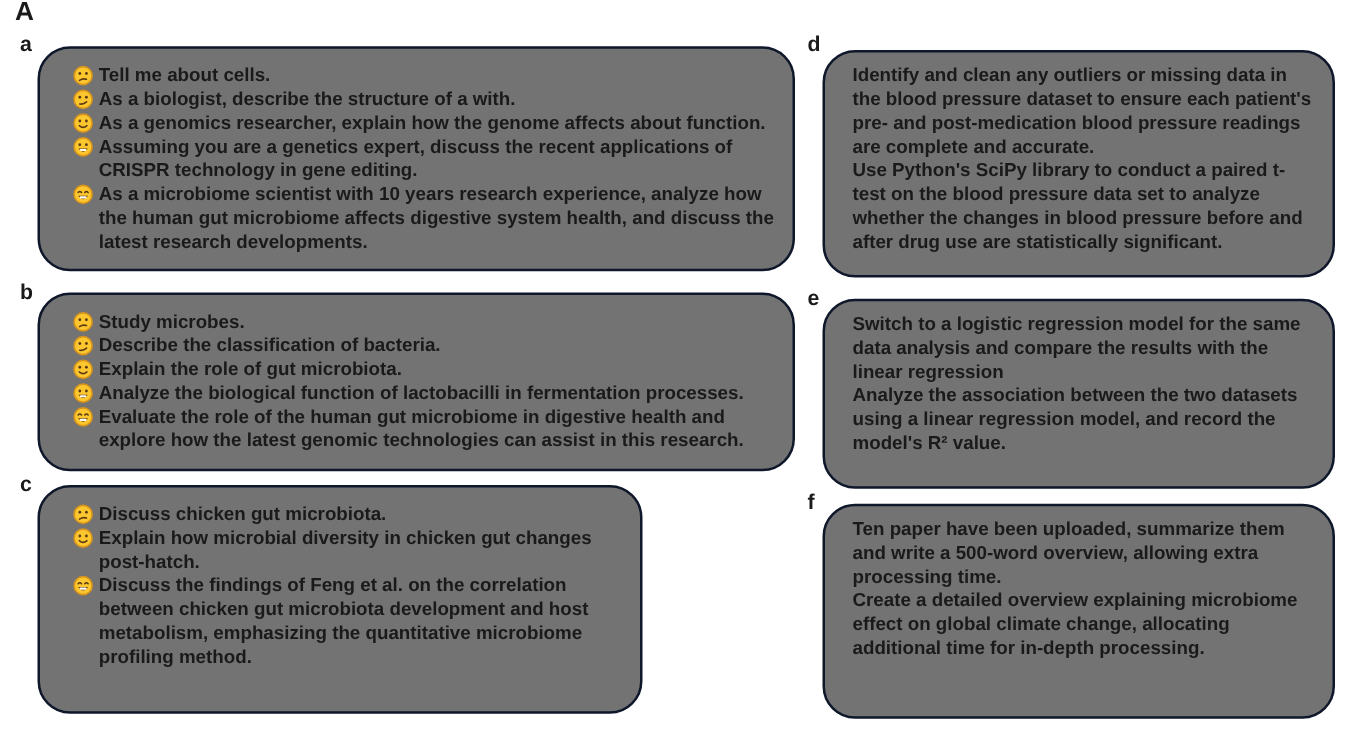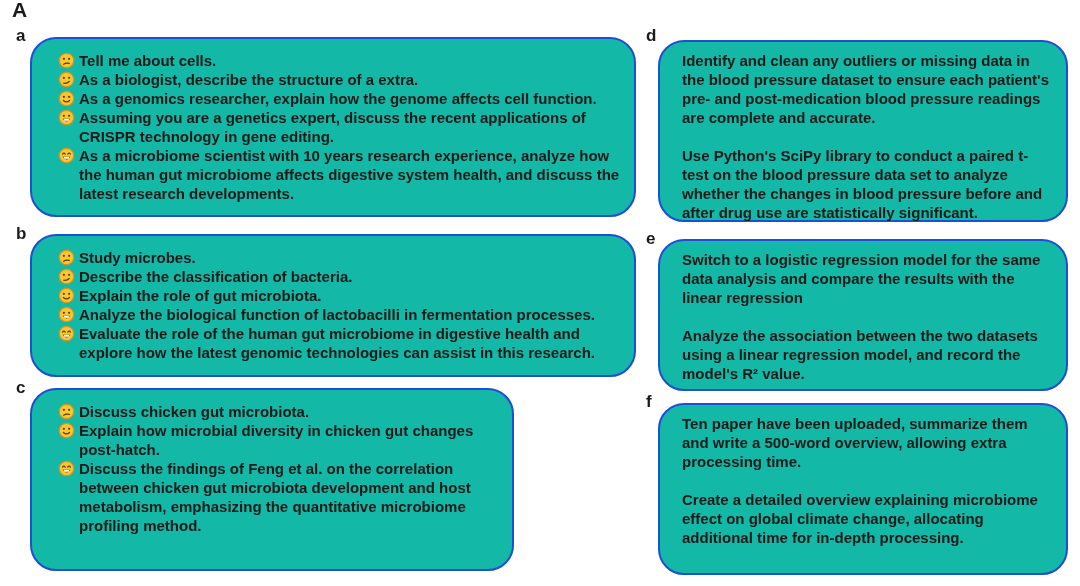--- a/index.html
+++ b/index.html
@@ -20,22 +20,22 @@
     font-size: 21px;
     letter-spacing: 0.5px;
   }
   .panel-label {
     position: absolute;
     font-size: 17px;
   }
   .box {
     position: absolute;
     box-sizing: border-box;
-    background: #14b8a6;
-    border: 2px solid #1d4ed8;
+    background: #737373;
+    border: 2px solid #0f172a;
     border-radius: 26px;
   }
   .items { padding: 12px 10px 0 26px; }
   .item {
     display: flex;
     align-items: flex-start;
     font-size: 15px;
     line-height: 19px;
   }
   .emoji {
@@ -45,21 +45,21 @@
     display: flex;
     align-items: center;
   }
   .emoji svg { display: block; }
   .item-text { flex: 1 1 auto; }
   .paras {
     padding: 9px 14px 0 22px;
     font-size: 15px;
     line-height: 19px;
   }
-  .para + .para { margin-top: 19px; }
+  .para + .para { }
 </style>
 </head>
 <body>
 
 <svg width="0" height="0" style="position:absolute" aria-hidden="true">
   <defs>
     <g id="ef-base">
       <circle cx="10" cy="10" r="8.5" fill="#fcc62f" stroke="#d8941b" stroke-width="1.5"></circle>
     </g>
     <g id="ef-dots" fill="#5b3a11">
@@ -111,29 +111,29 @@
             </svg>
           </span>
         <span class="item-text">Tell me about cells.</span>
       </div>
       <div class="item">
         <span class="emoji">
             <svg width="17" height="17" viewBox="0 0 20 20">
               <use href="#smirking-face"></use>
             </svg>
           </span>
-        <span class="item-text">As a biologist, describe the structure of a extra.</span>
+        <span class="item-text">As a biologist, describe the structure of a with.</span>
       </div>
       <div class="item">
         <span class="emoji">
             <svg width="17" height="17" viewBox="0 0 20 20">
               <use href="#slightly-smiling-face"></use>
             </svg>
           </span>
-        <span class="item-text">As a genomics researcher, explain how the genome affects cell function.</span>
+        <span class="item-text">As a genomics researcher, explain how the genome affects about function.</span>
       </div>
       <div class="item">
         <span class="emoji">
             <svg width="17" height="17" viewBox="0 0 20 20">
               <use href="#grinning-face"></use>
             </svg>
           </span>
         <span class="item-text">Assuming you are a genetics expert, discuss the recent applications of CRISPR technology in gene editing.</span>
       </div>
       <div class="item">

